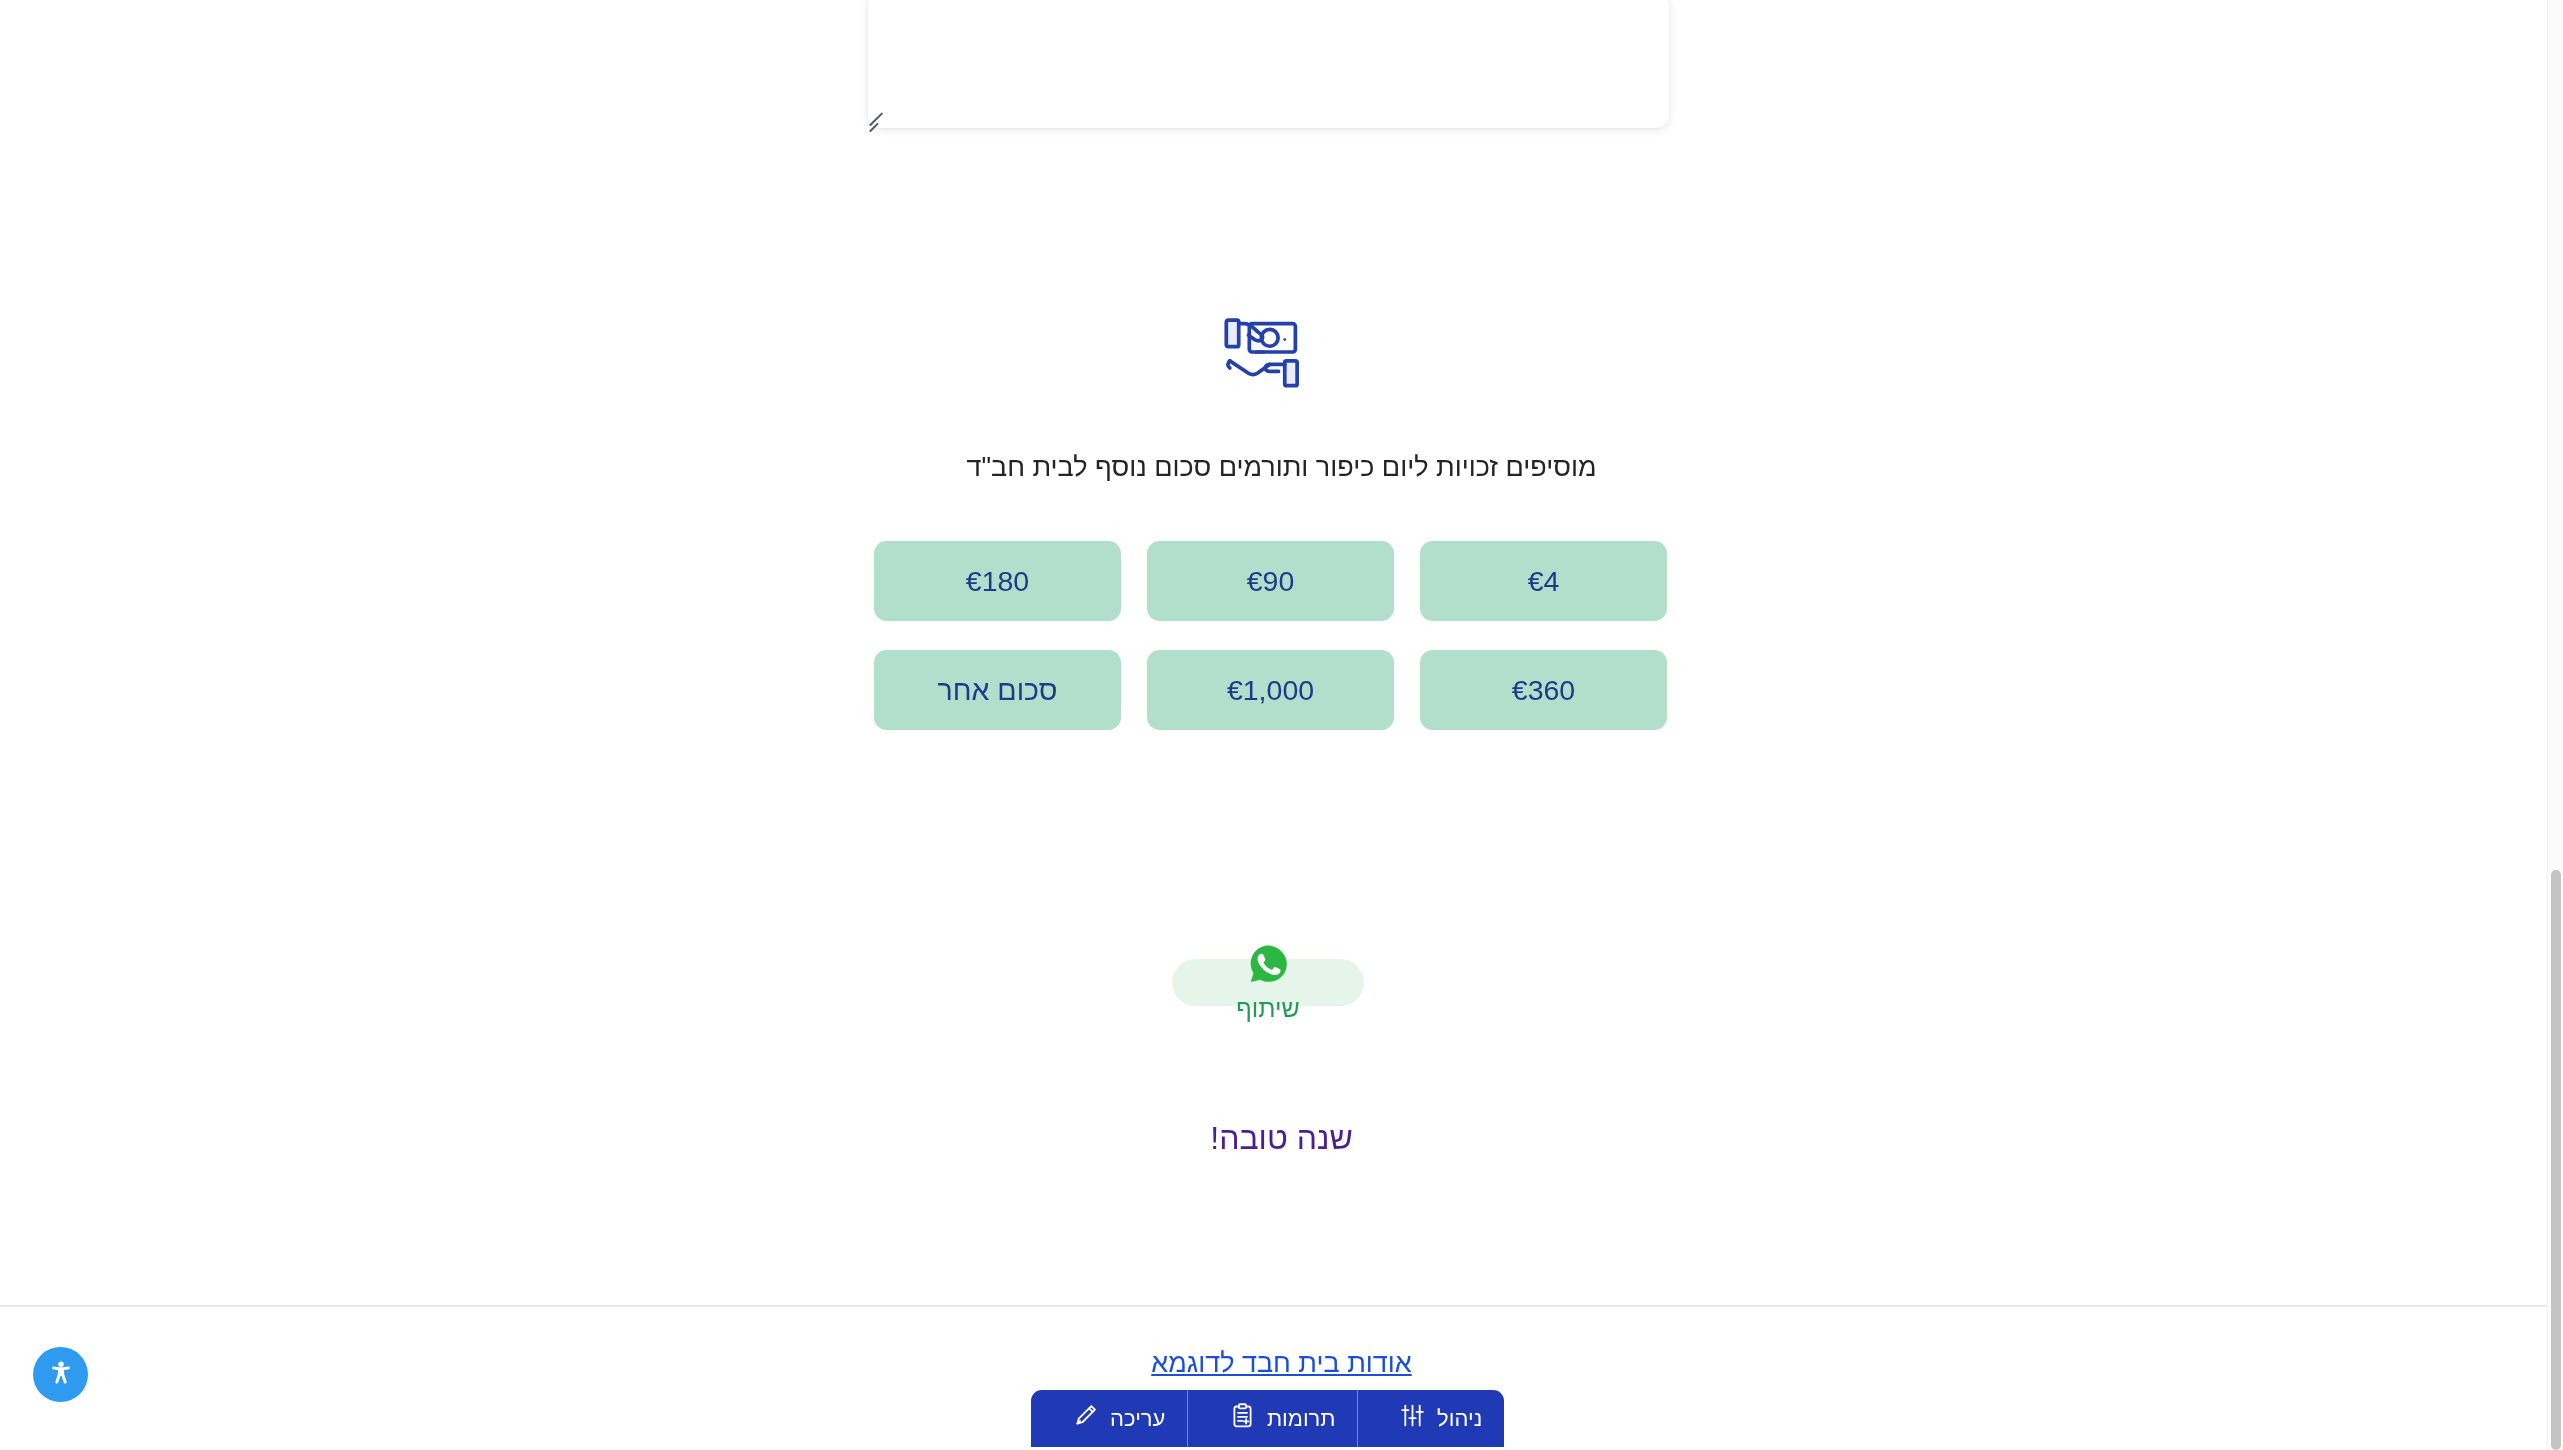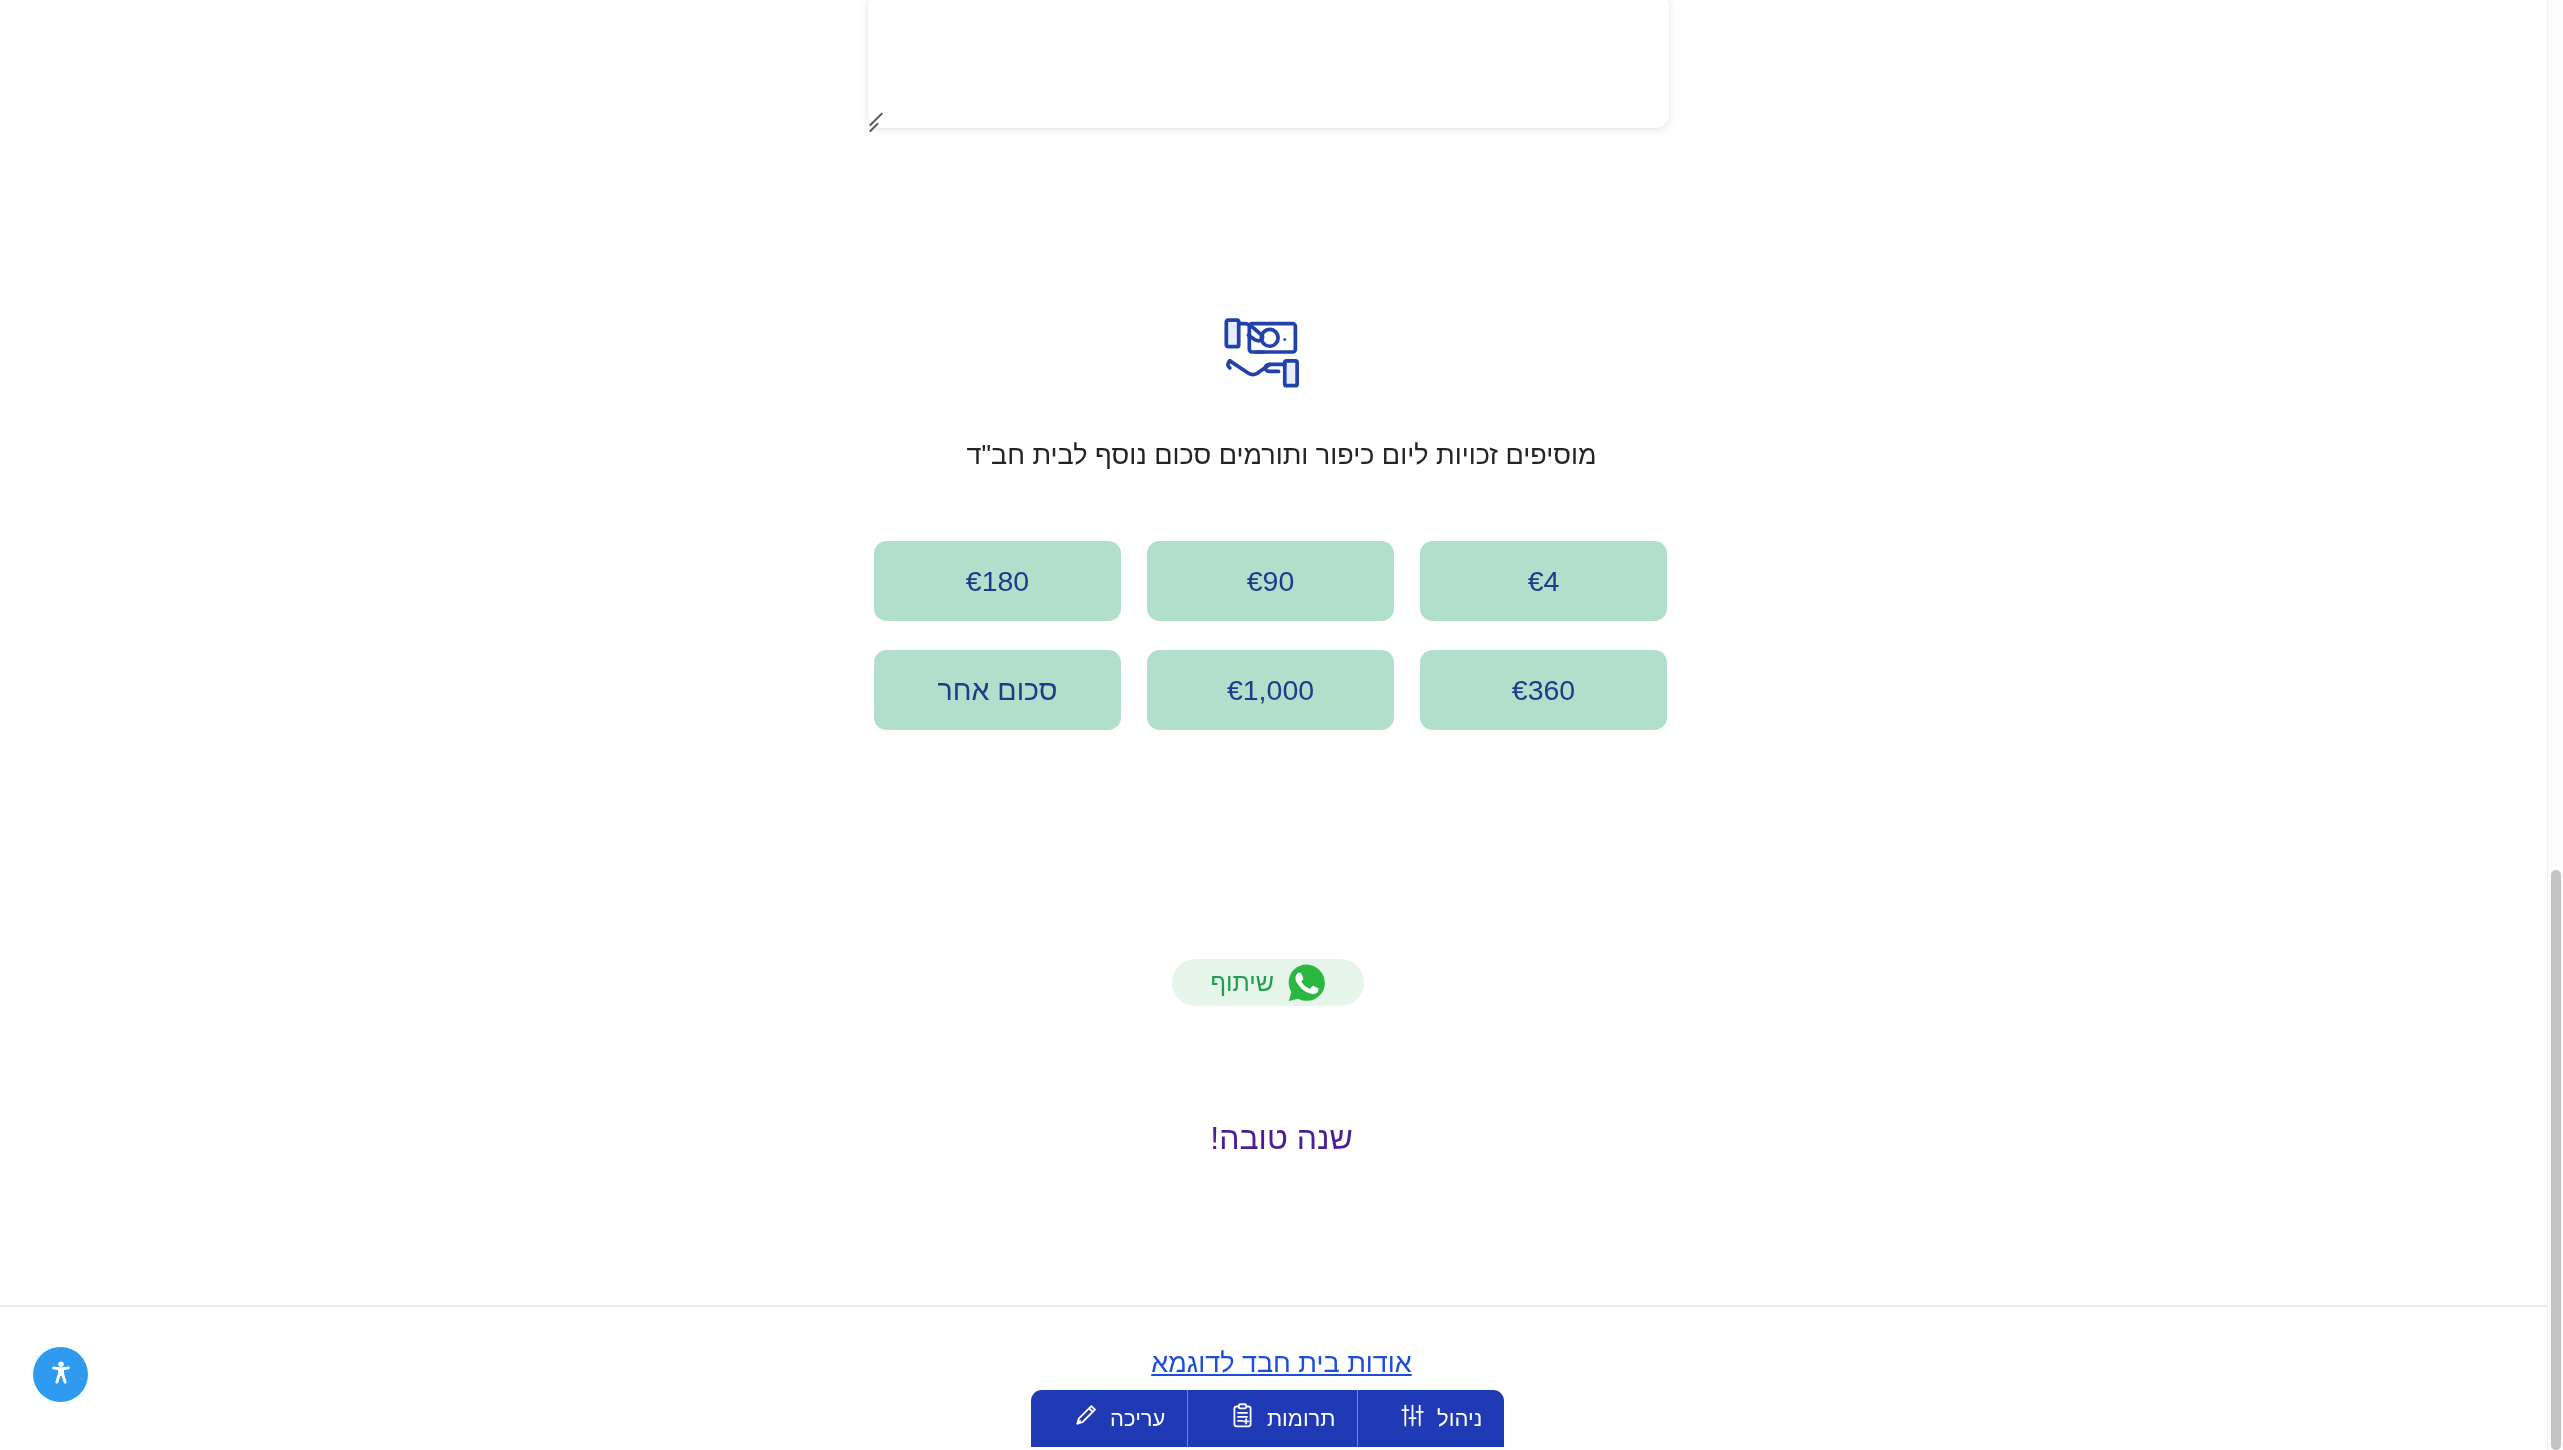--- a/index.html
+++ b/index.html
@@ -78,21 +78,21 @@
     left: 1221px;
     top: 313px;
     width: 85px;
     height: 78px;
   }
 
   
   .subtitle {
     position: absolute;
     left: 0; right: 0;
-    top: 440px;
+    top: 452px;
     text-align: center;
     font-size: 27px;
     color: #242424;
     font-weight: 400;
     white-space: nowrap;
   }
 
   
   .amount-grid {
     position: absolute;
@@ -144,21 +144,21 @@
   .share-pill {
     position: absolute;
     left: 1172px;
     top: 959px;
     width: 192px;
     height: 47px;
     background: #e5f5ea;
     border: none;
     border-radius: 28px;
     display: flex;
-    flex-direction: row;
+    flex-direction: column;
     align-items: center;
     justify-content: center;
     gap: 12.5px;
     cursor: pointer;
     padding: 0 16px;
   }
   .share-pill .wa-icon { width: 39px; height: 39px; flex: none; display: block; }
   .share-pill .share-label {
     font-size: 25px;
     color: #1f9d52;

